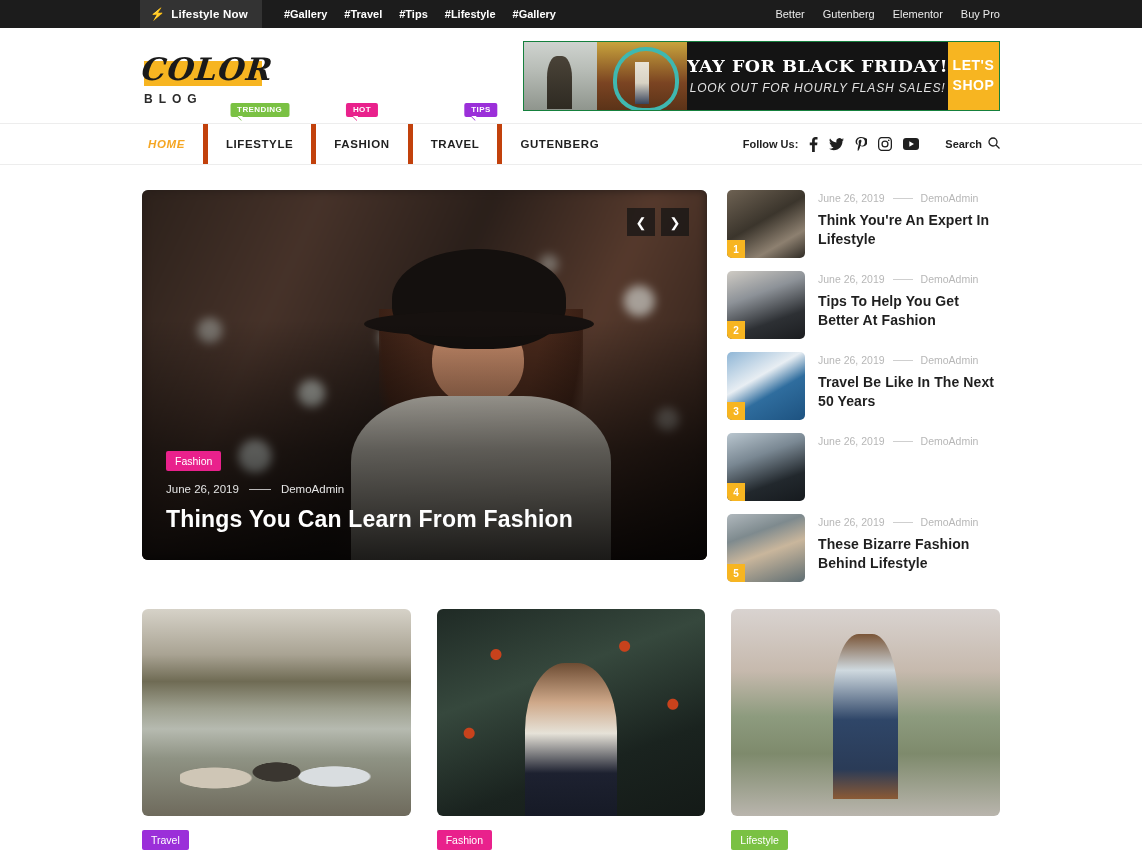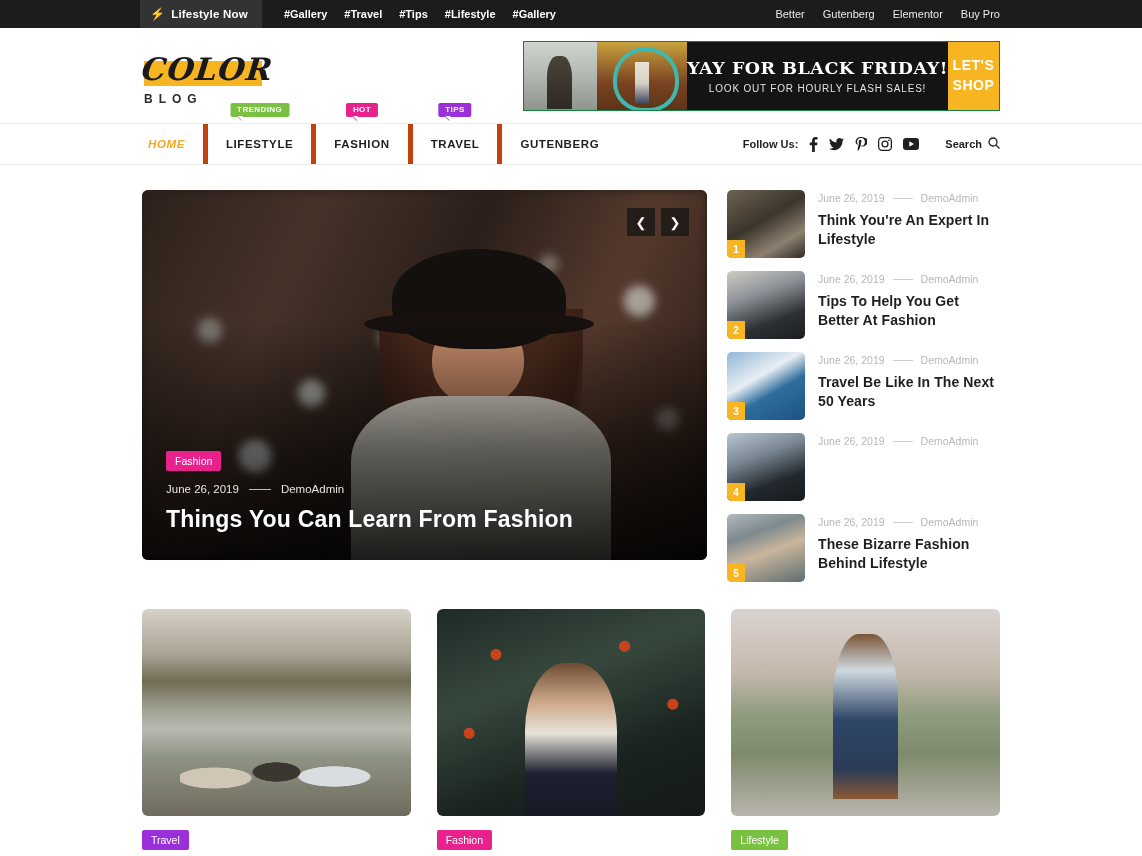--- a/index.html
+++ b/index.html
@@ -144,23 +144,24 @@
   .ad-head {
     color: #fff;
     font-family: "DejaVu Serif", serif;
     font-weight: bold;
     font-size: 17.5px;
     letter-spacing: .5px;
     white-space: nowrap;
   }
   .ad-sub {
     color: #e2e2e2;
-    font-size: 10px;
+    font-size: 12px;
     letter-spacing: .8px;
     white-space: nowrap;
+    font-style: italic;
   }
   .ad-cta {
     width: 58px;
     background: #f7b521;
     color: #fff;
     display: flex;
     align-items: center;
     justify-content: center;
     text-align: center;
     font-size: 14px;
@@ -511,21 +512,21 @@
     </a>
     <a href="#" class="nav-item">
       <span class="nav-badge" id="badge-1" style="background: rgb(122, 193, 67); color: rgb(255, 255, 255); text-shadow: none;">TRENDING<i style="position: absolute; bottom: -4px; left: 6px; width: 0px; height: 0px; border-left: 5px solid transparent; border-top: 5px solid rgb(122, 193, 67);"></i></span>
       <span>LIFESTYLE</span>
     </a>
     <a href="#" class="nav-item">
       <span class="nav-badge" id="badge-2" style="background: rgb(233, 33, 140); color: rgb(255, 255, 255); text-shadow: none;">HOT<i style="position: absolute; bottom: -4px; left: 6px; width: 0px; height: 0px; border-left: 5px solid transparent; border-top: 5px solid rgb(233, 33, 140);"></i></span>
       <span>FASHION</span>
     </a>
     <a href="#" class="nav-item">
-      <span class="nav-badge" id="badge-3" style="background: rgb(155, 47, 217); color: rgb(255, 255, 255); text-shadow: none;">TIPS<i style="position: absolute; bottom: -4px; left: 6px; width: 0px; height: 0px; border-left: 5px solid transparent; border-top: 5px solid rgb(155, 47, 217);"></i></span>
+      <span class="nav-badge" id="badge-3" style="background: rgb(155, 47, 217); color: rgb(255, 255, 255); text-shadow: none; margin-left: 26px;">TIPS<i style="position: absolute; bottom: -4px; left: 6px; width: 0px; height: 0px; border-left: 5px solid transparent; border-top: 5px solid rgb(155, 47, 217);"></i></span>
       <span>TRAVEL</span>
     </a>
     <a href="#" class="nav-item">
       <span>GUTENBERG</span>
     </a>
   </nav>
 
   <div class="nav-right">
     <div class="follow">
       <span>Follow Us:</span>

